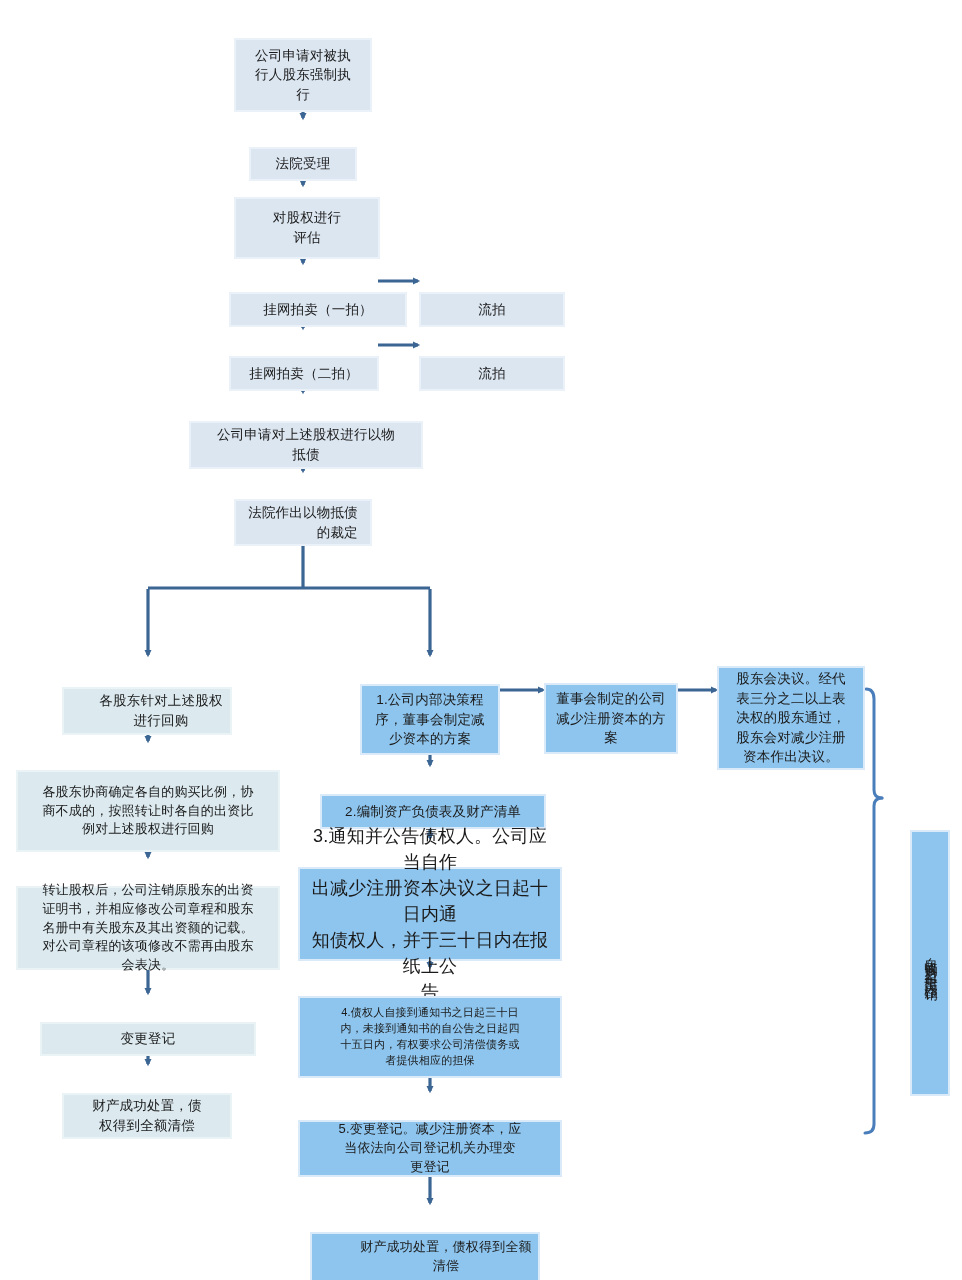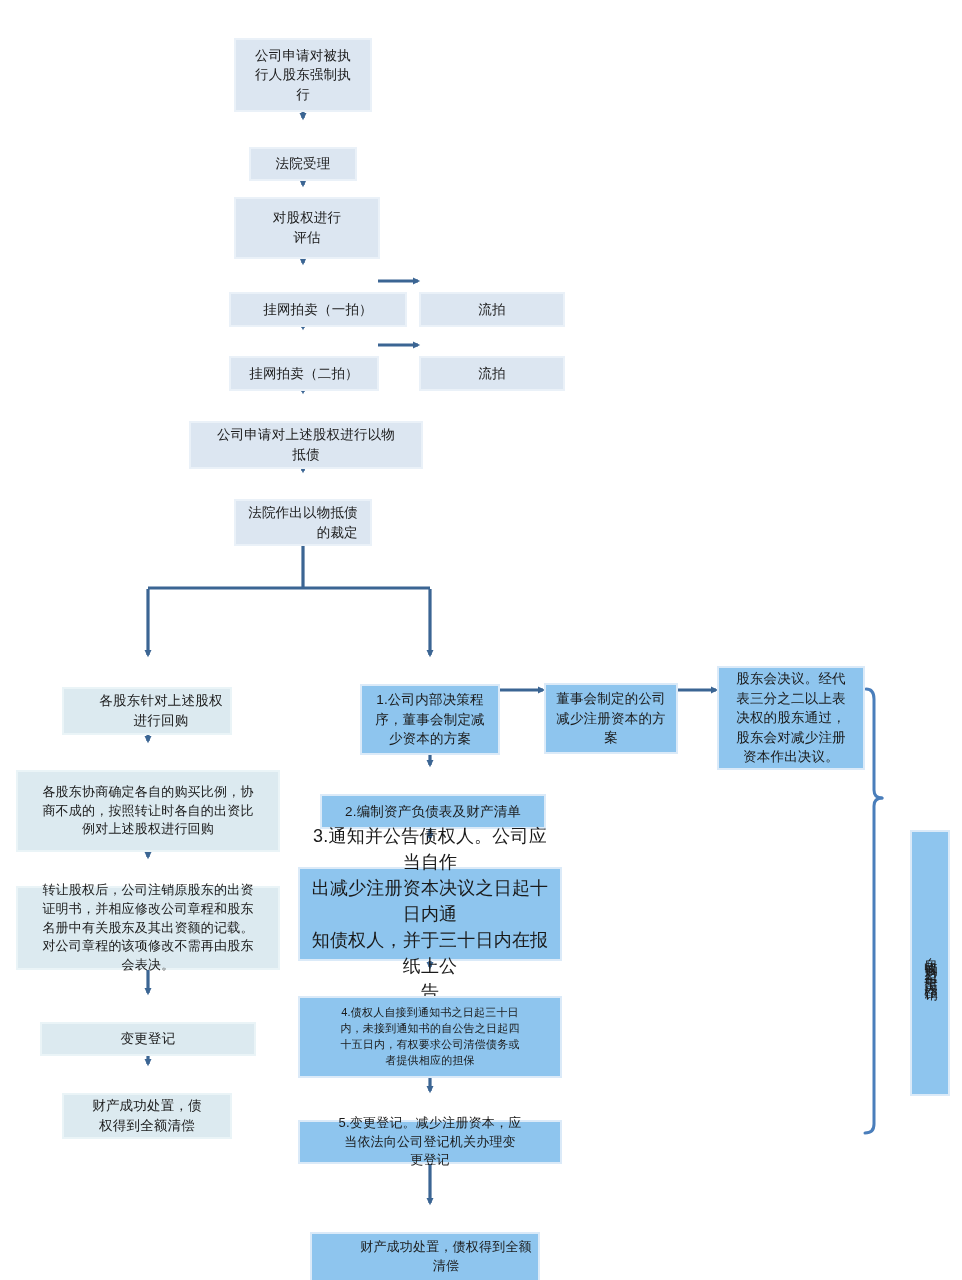--- a/index.html
+++ b/index.html
@@ -180,21 +180,21 @@
   <div class="node n-blue" style="left:298px; top:839px; width:264px; height:94px; font-size:18px;">3.通知并公告债权人。公司应当自作
 出减少注册资本决议之日起十日内通
 知债权人，并于三十日内在报纸上公
 告</div>
 
   <div class="node n-blue" style="left:298px; top:968px; width:264px; height:82px; font-size:11px;">4.债权人自接到通知书之日起三十日
 内，未接到通知书的自公告之日起四
 十五日内，有权要求公司清偿债务或
 者提供相应的担保</div>
 
-  <div class="node n-blue" style="left:298px; top:1092px; width:264px; height:44px; font-size:13px;">5.变更登记。减少注册资本，应
+  <div class="node n-blue" style="left:298px; top:1092px; width:264px; height:57px; font-size:13px;">5.变更登记。减少注册资本，应
 当依法向公司登记机关办理变
 更登记</div>
 
   <div class="node n-blue" style="left:310px; top:1204px; width:230px; height:50px; font-size:13px;padding-left:48px;">财产成功处置，债权得到全额
 清偿</div>
 
   <div class="node n-blue" style="left:544px; top:655px; width:134px; height:71px;">董事会制定的公司
 减少注册资本的方
 案</div>
 

